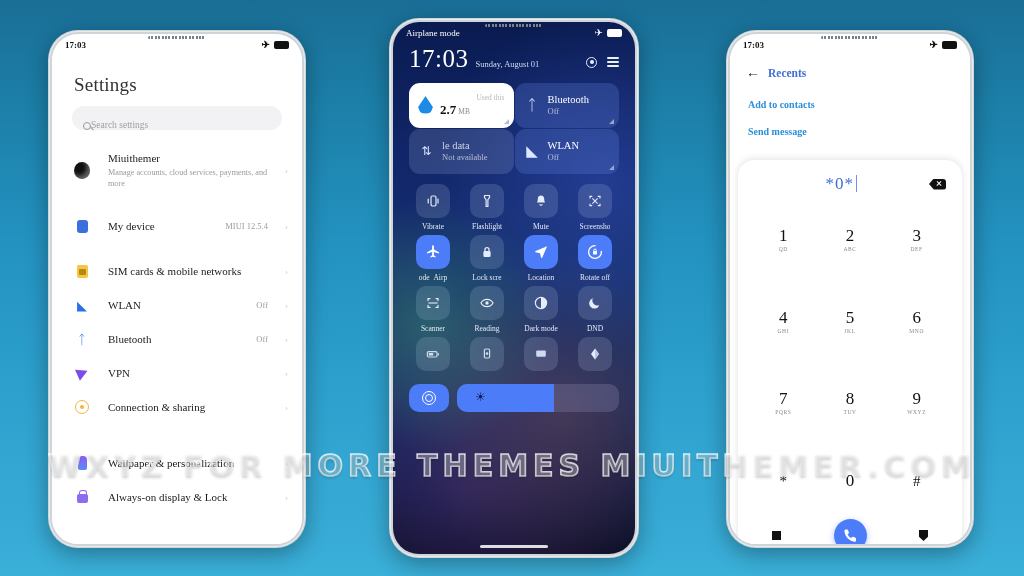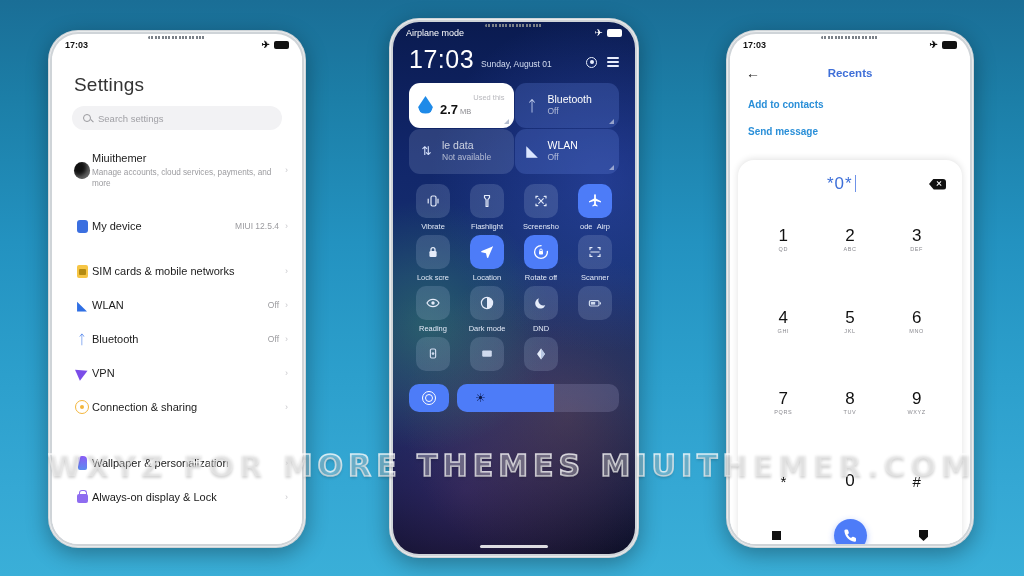--- a/index.html
+++ b/index.html
@@ -9,21 +9,21 @@
     background:linear-gradient(180deg,#1a6e96 0%,#1c7fa8 18%,#2392c0 42%,#2c9fcc 65%,#35a8d4 85%,#3aafd8 100%);
     position:relative;
   }
 
   
   .phone { position:absolute; border-radius:30px; background:#cfd4d8;
            padding:4px; box-shadow:0 6px 22px rgba(0,0,0,.33); }
   .phone::after{ content:""; position:absolute; inset:1px; border-radius:29px;
            border:1.5px solid rgba(255,255,255,.55); pointer-events:none; }
   .phone-inner { position:relative; width:100%; height:100%; border-radius:26px;
-           overflow:hidden; background:#fff; }
+           overflow:hidden; background:#fff;font-family:Liberation Serif, serif; }
   .grille { position:absolute; top:2px; left:50%; transform:translateX(-50%);
             width:58px; height:3px; border-radius:2px;
             background:repeating-linear-gradient(90deg,#7b8188 0 2px,transparent 2px 3.4px);
             z-index:30; }
 
   #phone-left   { left:48px;  top:30px;  width:258px; height:518px; }
   #phone-center { left:389px; top:18px;  width:250px; height:540px; }
   #phone-right  { left:726px; top:30px;  width:248px; height:518px; }
 
   
@@ -31,28 +31,28 @@
         padding:0 13px; font-size:9px; color:#111; font-weight:600; position:relative; z-index:20;}
   .sb.dark { color:#fff; font-weight:500; }
   .sb-r { display:flex; align-items:center; gap:4px; }
   .bat { width:15px; height:8px; background:currentColor; border-radius:2px; }
   .plane { font-size:10px; line-height:1; }
 
   
   .settings { height:100%; background:#fff; padding:0 0 0 0; }
   .st-title { font-size:19px; color:#333; padding:18px 22px 10px; font-weight:400; letter-spacing:.2px;}
   .search { margin:0 20px 12px; height:24px; background:#f2f2f4; border-radius:13px;
-            display:flex; align-items:center; gap:7px; padding:0 11px; }
+            display:flex; align-items:flex-end; padding:0 11px; }
   .search .mag { width:8px;height:8px;border:1.3px solid #9a9a9e;border-radius:50%;
             position:relative; flex:none;}
   .search .mag::after{content:"";position:absolute;width:3.5px;height:1.3px;background:#9a9a9e;
             transform:rotate(45deg);right:-3px;bottom:0px;}
   .search span { font-size:9.5px; color:#a0a0a5; }
 
-  .srow { display:flex; align-items:center; gap:2px; padding:9px 16px 9px 22px; position:relative;}
+  .srow { display:flex; align-items:center; gap:18px; padding:9px 27px 9px 22px; position:relative;}
   .srow .ic { width:16px; height:16px; flex:none; display:flex; align-items:center;
               justify-content:center; }
   .srow .tx { flex:1; min-width:0; }
   .srow .lb { font-size:11px; color:#1b1b1b; line-height:1.28; }
   .srow .sub{ font-size:8.2px; color:#9b9b9f; line-height:1.35; margin-top:2px; }
   .srow .val{ font-size:8.5px; color:#9b9b9f; margin-right:7px; white-space:nowrap;}
   .srow .arw{ font-size:9px; color:#c9c9cd; position:absolute; right:14px; }
   .avatar { width:17px; height:17px; border-radius:50%; background:#111;
             box-shadow:inset -3px -3px 4px rgba(255,255,255,.35); }
   .gap { height:11px; }
@@ -137,21 +137,21 @@
           overflow:hidden; position:relative; display:flex; align-items:center;}
   .bright .fill{ position:absolute;left:0;top:0;bottom:0;background:#4d7cf8;}
   .bright .sun{ position:relative; z-index:2; margin-left:18px; font-size:12px; color:#0c1b4e;}
   .homebar { position:absolute; bottom:6px; left:50%; transform:translateX(-50%);
           width:68px; height:3px; border-radius:2px; background:rgba(255,255,255,.85); }
 
   
   .dl { height:100%; background:#fff; display:flex; flex-direction:column; }
   .dl-hd { display:flex; align-items:center; padding:10px 16px 12px; }
   .dl-back{ font-size:14px; color:#222; line-height:1; width:22px;}
-  .dl-ttl { flex:1; text-align:center; font-size:11.5px; color:#3f6fd8; font-weight:600;
+  .dl-ttl { flex:1; text-align:left; font-size:11.5px; color:#3f6fd8; font-weight:600;
             margin-right:22px;}
   .dl-links{ padding:0 18px; }
   .dl-link { font-size:10px; color:#2a8fd8; font-weight:600; padding:7px 0 9px;}
   .pad-card{ margin:14px 8px 0; background:#fff; border-radius:16px 16px 0 0;
             box-shadow:0 -1px 7px rgba(0,0,0,.12); flex:1; display:flex;
             flex-direction:column; padding:8px 0 0; }
   .num-row { display:flex; align-items:center; padding:6px 16px 4px; }
   .num-val { flex:1; text-align:center; font-size:17px; color:#3d6fd8; font-weight:500;
             letter-spacing:1px; position:relative;}
   .caret { display:inline-block; width:1.3px; height:17px; background:#6f93e8;
@@ -390,20 +390,29 @@
           <span class="sq off">
             <svg width="16" height="16" viewBox="0 0 16 16">
                 <path d="M5.5 2.5h5v2.2l-1.6 2v6.8H7.1V6.7l-1.6-2z" fill="none" stroke="#e5ecfa" stroke-width="1.2" stroke-linejoin="round"></path>
               </svg>
           </span>
           <span class="lbl">Flashlight</span>
         </div>
         <div class="tg">
           <span class="sq off">
             <svg width="16" height="16" viewBox="0 0 16 16">
+                <path d="M8 2.6c-2 0-3.2 1.4-3.2 3.3 0 2.6-1 3.6-1 3.6h8.4s-1-1-1-3.6C11.2 4 10 2.6 8 2.6z" fill="#e5ecfa"></path>
+                <path d="M6.7 11.3a1.4 1.4 0 0 0 2.6 0" stroke="#e5ecfa" stroke-width="1.1" fill="none"></path>
+              </svg>
+          </span>
+          <span class="lbl">Mute</span>
+        </div>
+        <div class="tg">
+          <span class="sq off">
+            <svg width="16" height="16" viewBox="0 0 16 16">
                 <path d="M3 5V3.4h1.8M13 5V3.4h-1.8M3 11v1.6h1.8M13 11v1.6h-1.8" stroke="#e5ecfa" stroke-width="1.2" fill="none" stroke-linecap="round"></path>
                 <path d="M5.4 5.4l5.2 5.2M10.6 5.4l-5.2 5.2" stroke="#e5ecfa" stroke-width="1.1"></path>
               </svg>
           </span>
           <span class="lbl">Screensho</span>
         </div>
 
         <div class="tg">
           <span class="sq on">
             <svg width="18" height="18" viewBox="0 0 18 18">

